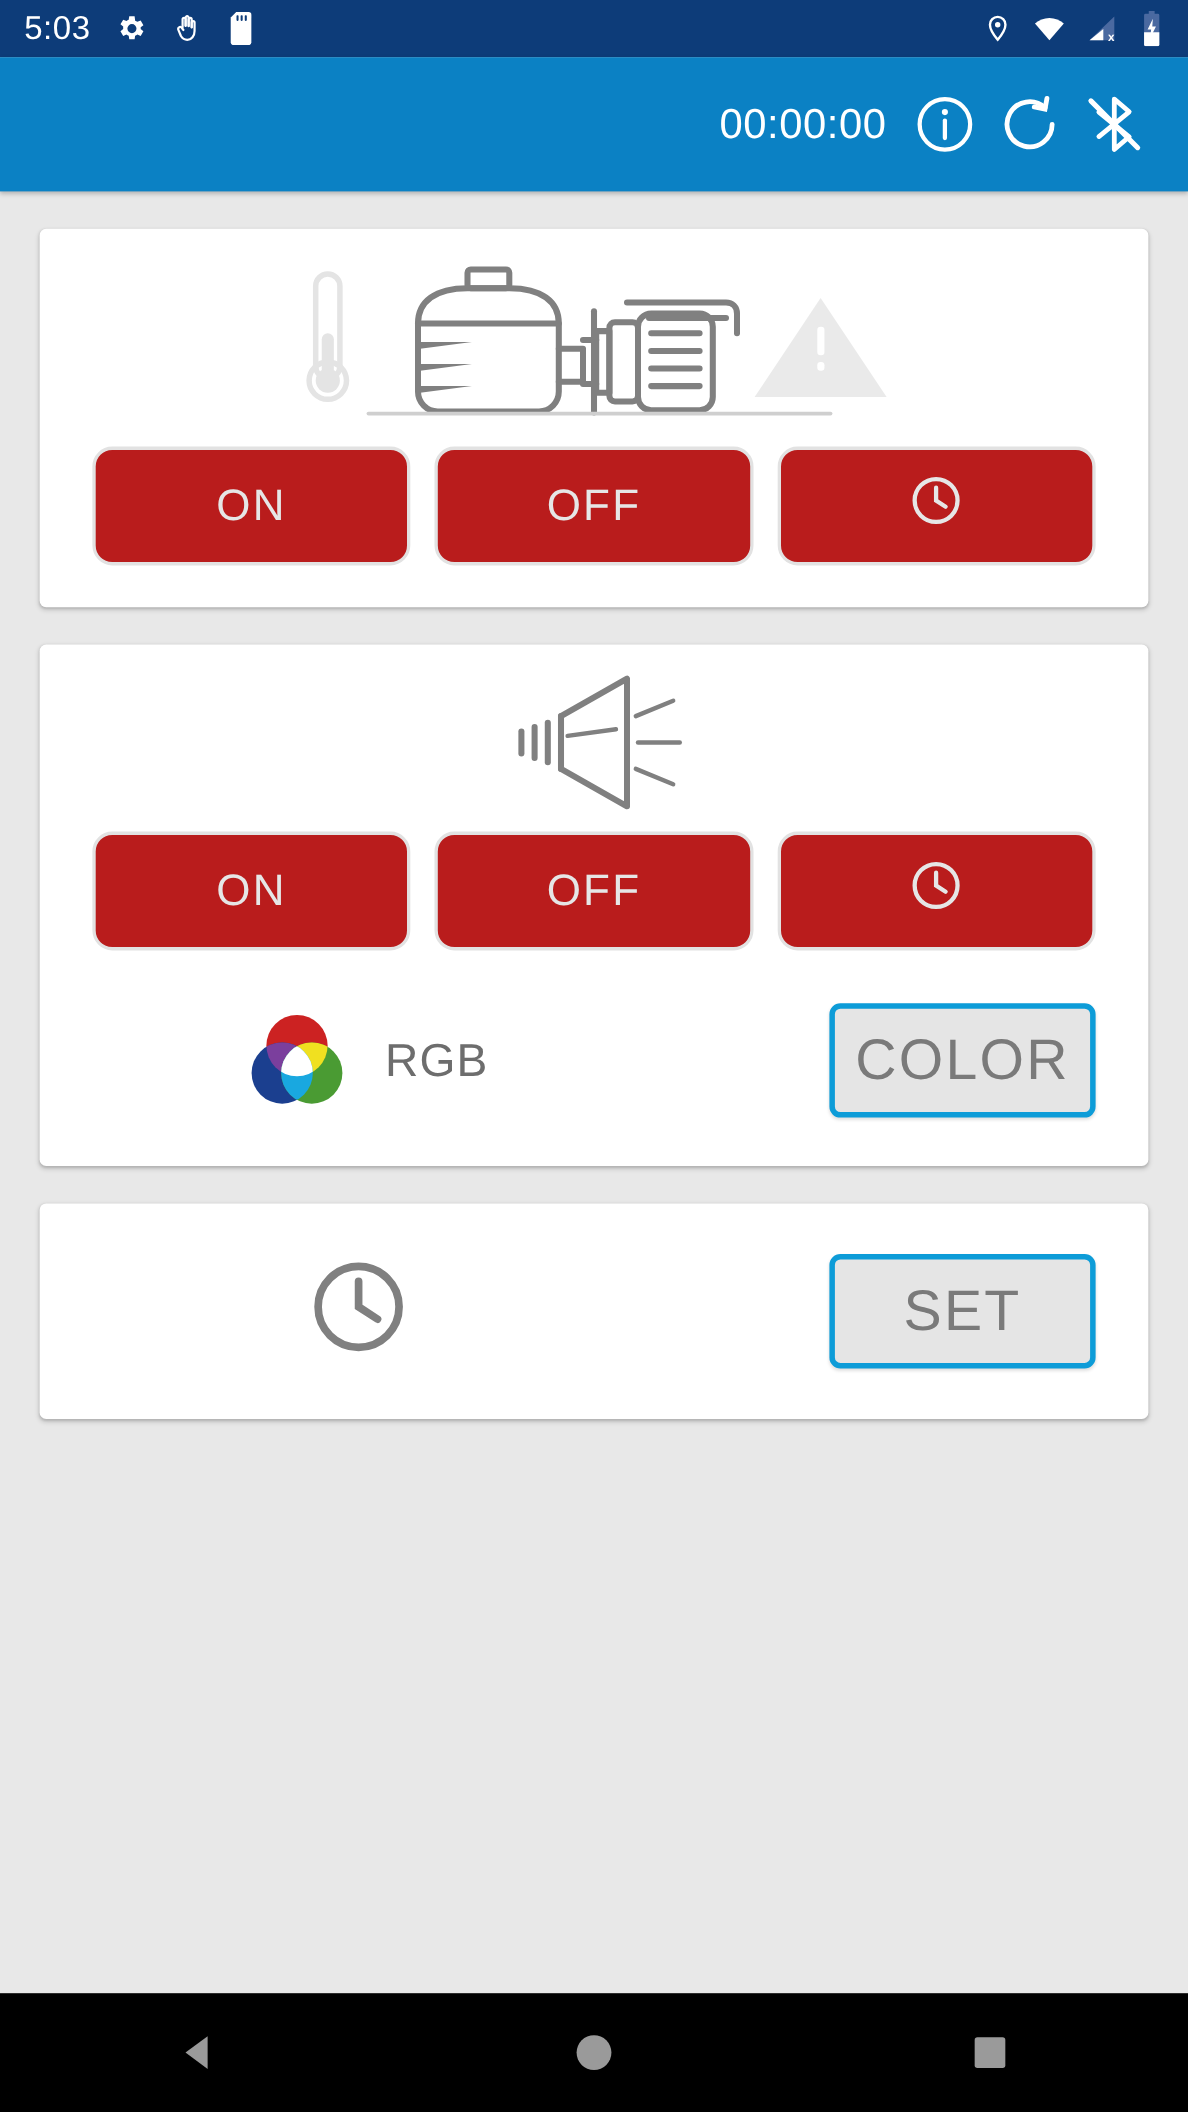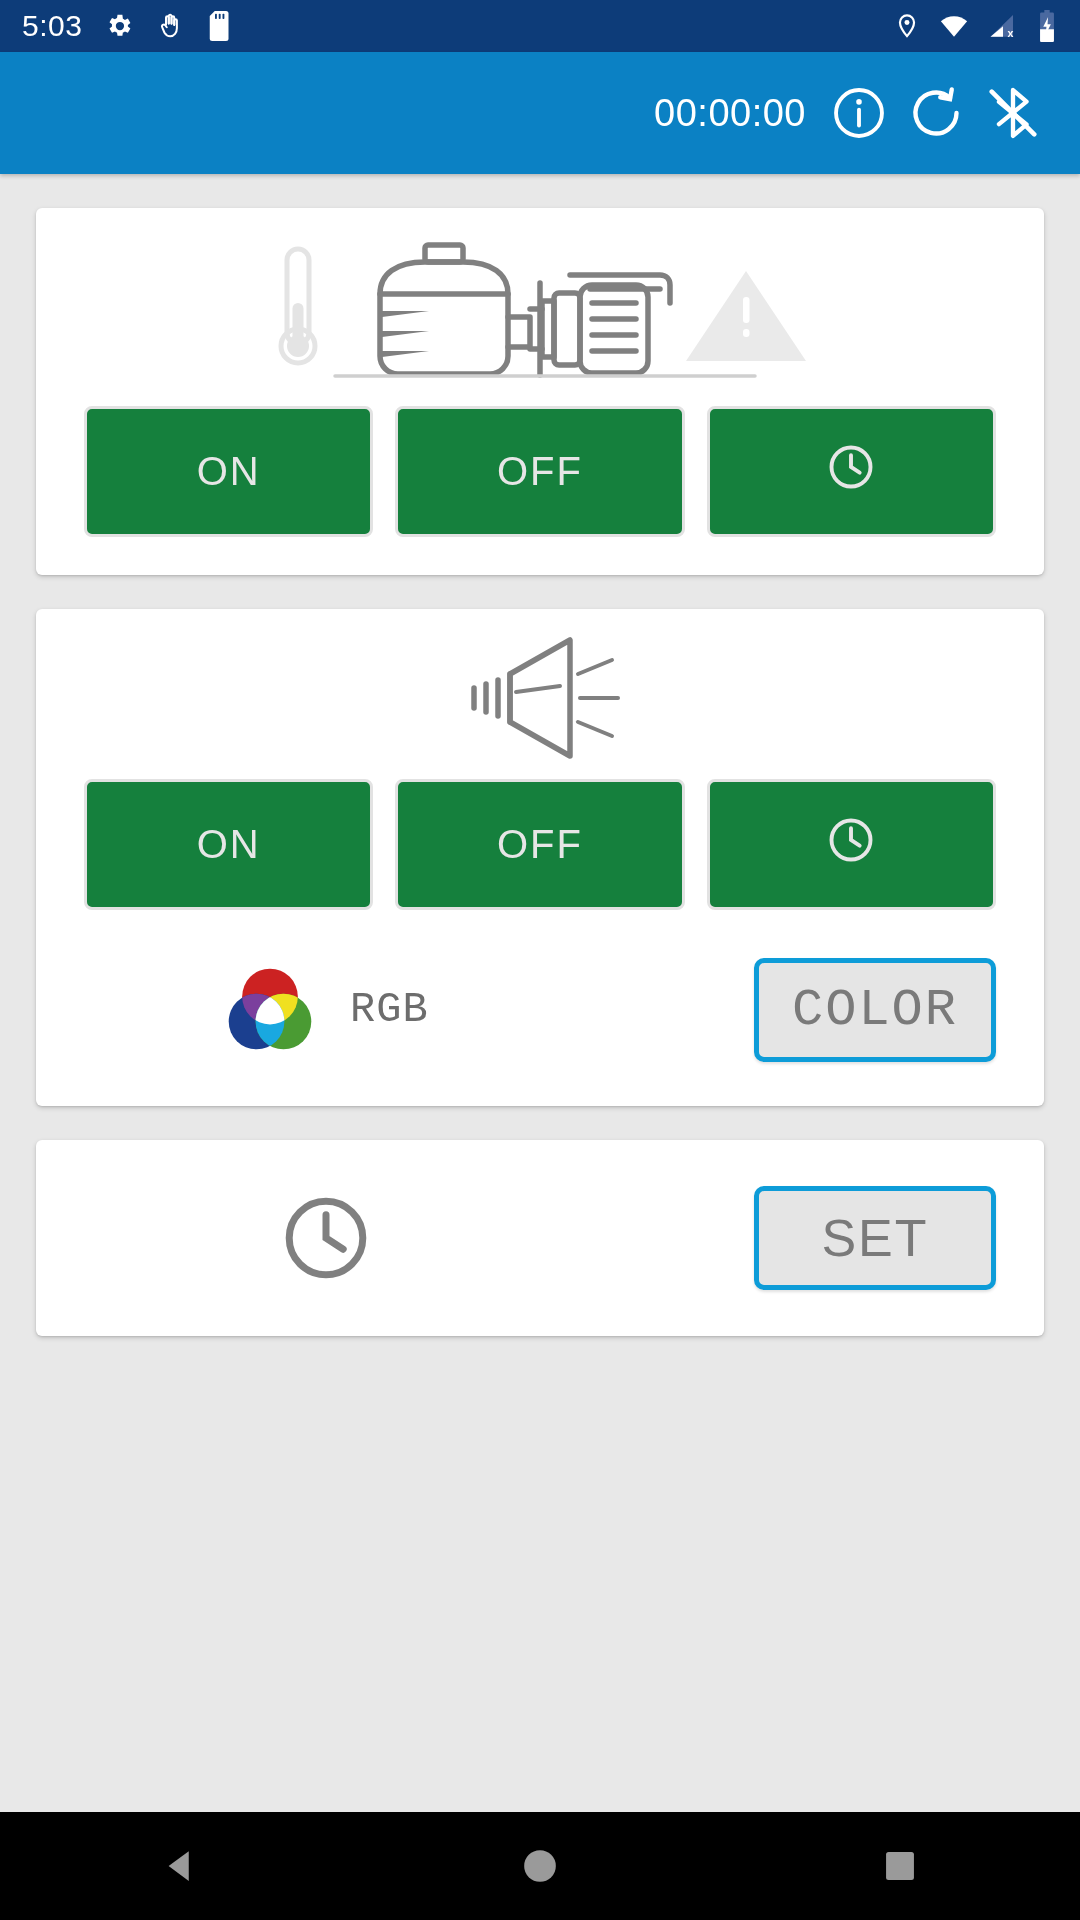--- a/index.html
+++ b/index.html
@@ -46,44 +46,43 @@
     padding:0;
   }
 
   
   .illus-wrap { height:178px; display:flex; align-items:flex-end; justify-content:center; padding-top:28px; }
   .horn-wrap  { height:150px; display:flex; align-items:center; justify-content:center; padding-top:26px; }
 
   
   .btn-row { display:flex; gap:22px; padding:20px 48px 38px 48px; }
   .ctl-btn {
-    flex:1 1 0; height:131px;
-    border:3px solid #e2e2e2; border-radius:8px;
-    background:#15803d;
+    flex:1 1 0; height:108px;
+    border:3px solid #e2e2e2; border-radius:18px;
+    background:#b91c1c;
     display:flex; align-items:center; justify-content:center;
     color:#e6e6e6; font-size:40px; letter-spacing:2px;
   }
 
   .rgb-row {
     display:flex; align-items:center;
     padding:10px 48px 44px 48px;
-    font-family:Liberation Mono, monospace;
   }
   .rgb-icon { width:96px; height:96px; flex:0 0 96px; margin-left:138px; }
   .rgb-label { font-size:42px; color:#6d6d6d; margin-left:32px; letter-spacing:1px; }
   .accent-btn {
     margin-left:auto; width:242px; height:104px;
     border:5px solid #0d9cd8; border-radius:10px;
     background:#e5e5e5; display:flex; align-items:center; justify-content:center;
     color:#7a7a7a; font-size:52px; letter-spacing:2px;
     box-shadow:0 2px 3px rgba(0,0,0,.12);
   }
 
   .timer-row {
-    display:flex; align-items:flex-end;
+    display:flex; align-items:flex-start;
     padding:46px 48px 46px 48px;
   }
   .clock-big { margin-left:194px; }
 
   
   .navbar {
     flex:0 0 108px; height:108px; background:#000000;
     display:flex; align-items:center; justify-content:space-around;
   }
   .nav-item { display:flex; align-items:center; justify-content:center; width:180px; height:108px; }

